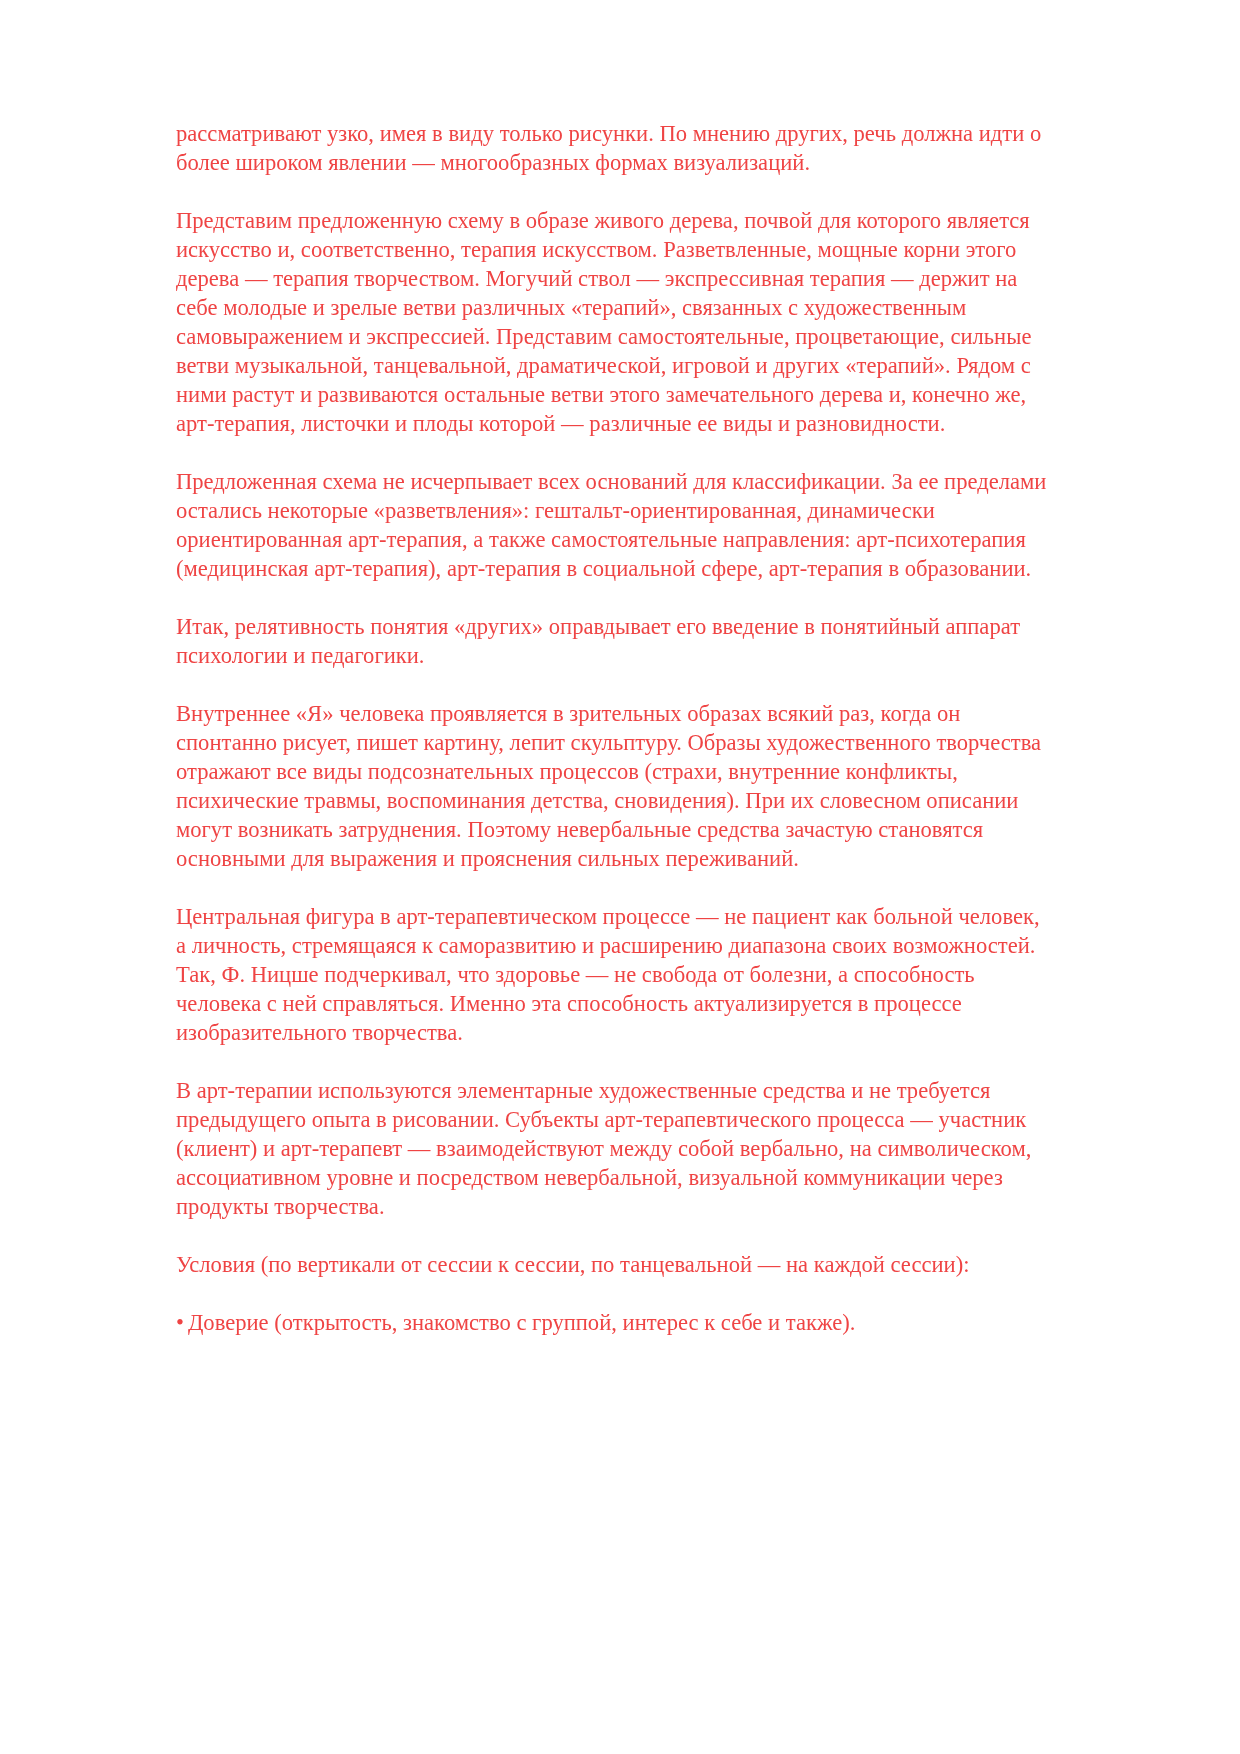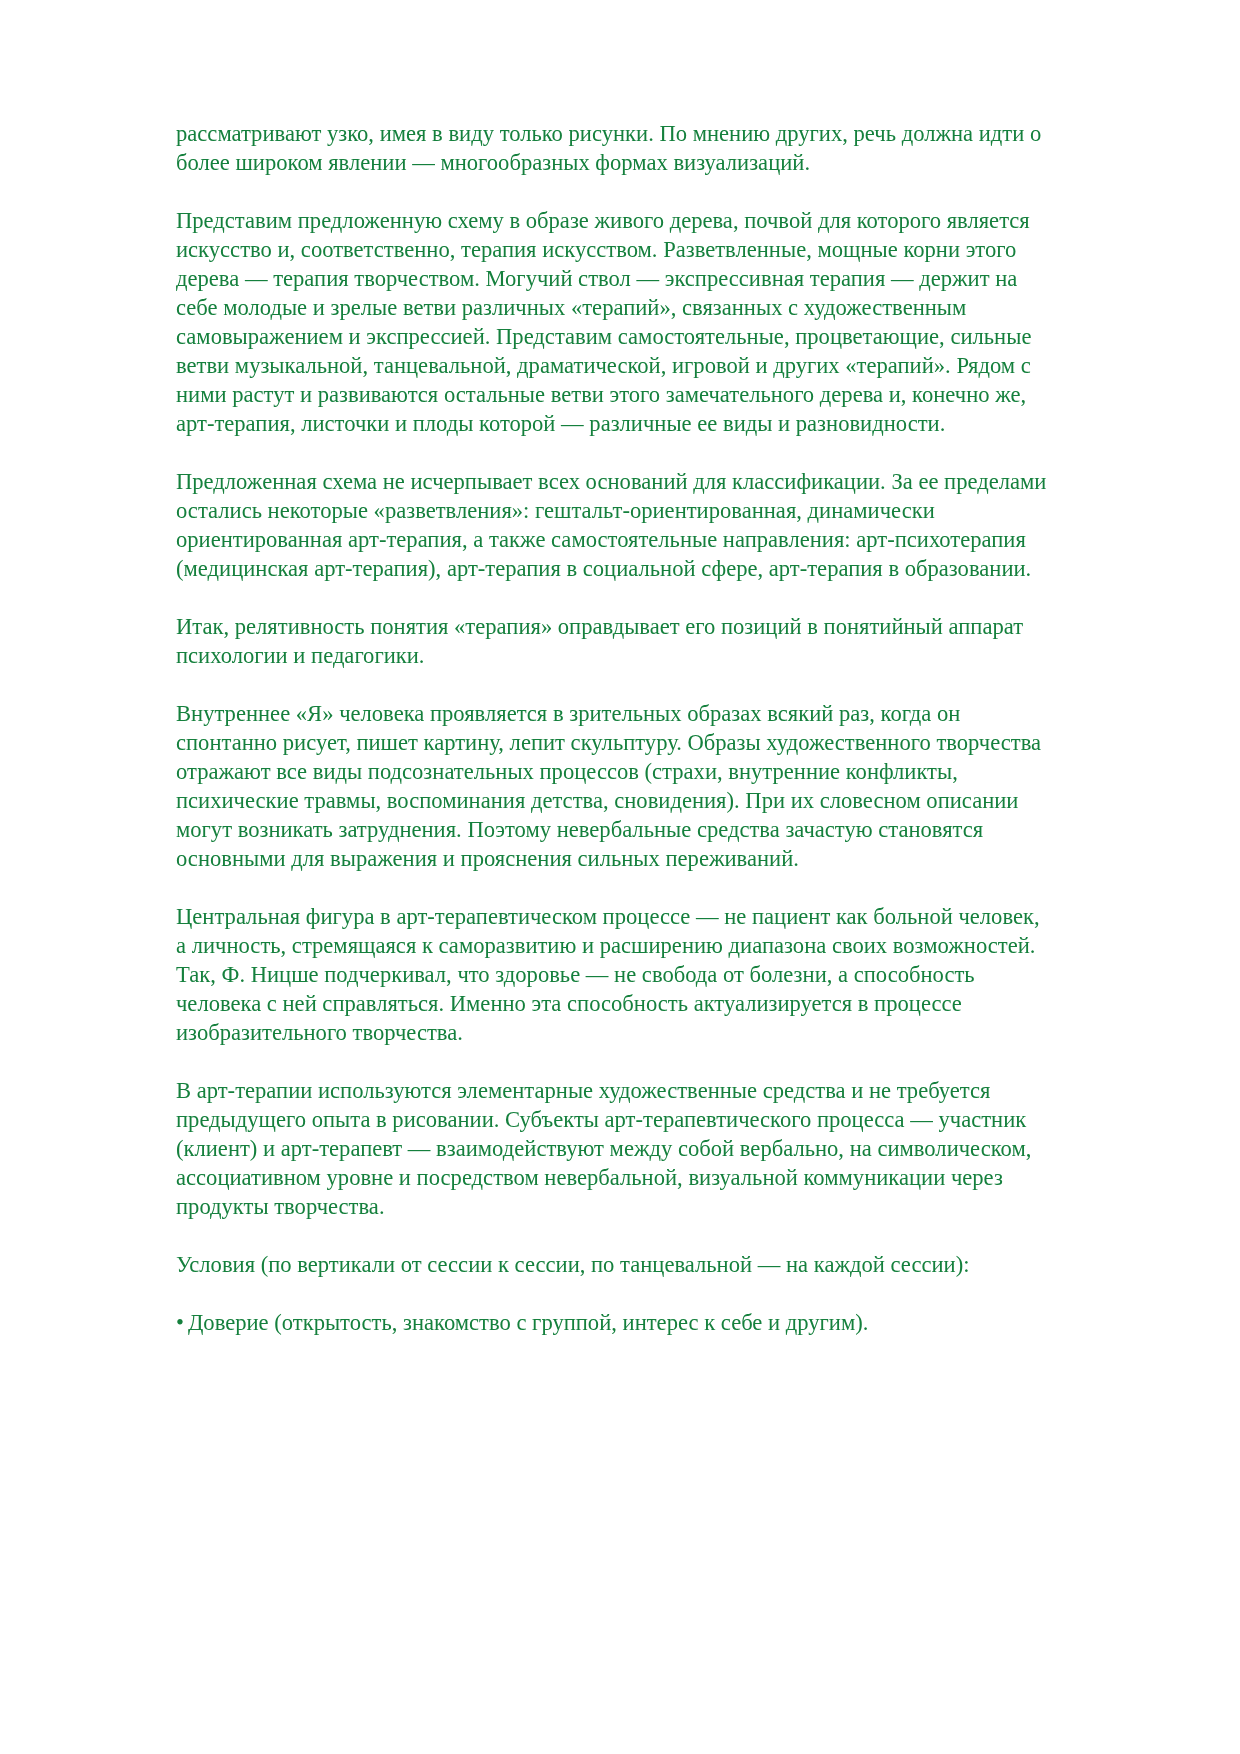--- a/index.html
+++ b/index.html
@@ -14,21 +14,21 @@
     overflow: hidden;
   }
   .page {
     position: absolute;
     left: 176px;
     top: 119px;
     width: 990px;
     font-family: "Liberation Serif", "DejaVu Serif", serif;
     font-size: 22.6px;
     line-height: 29px;
-    color: #15803d;
+    color: #ef4444;
   }
   .para {
     margin: 0 0 29px 0;
     white-space: pre-line;
   }
   .bold {
     font-weight: normal;
   }
   .bullet {
     margin-right: 4px;
@@ -45,35 +45,35 @@
 дерева — терапия творчеством. Могучий ствол — экспрессивная терапия — держит на
 себе молодые и зрелые ветви различных «терапий», связанных с художественным
 самовыражением и экспрессией. Представим самостоятельные, процветающие, сильные
 ветви музыкальной, танцевальной, драматической, игровой и других «терапий». Рядом с
 ними растут и развиваются остальные ветви этого замечательного дерева и, конечно же,
 арт-терапия, листочки и плоды которой — различные ее виды и разновидности.</p>
   <p class="para">Предложенная схема не исчерпывает всех оснований для классификации. За ее пределами
 остались некоторые «разветвления»: гештальт-ориентированная, динамически
 ориентированная арт-терапия, а также самостоятельные направления: арт-психотерапия
 (медицинская арт-терапия), арт-терапия в социальной сфере, арт-терапия в образовании.</p>
-  <p class="para">Итак, релятивность понятия «терапия» оправдывает его позиций в понятийный аппарат
+  <p class="para">Итак, релятивность понятия «других» оправдывает его введение в понятийный аппарат
 психологии и педагогики.</p>
   <p class="para">Внутреннее «Я» человека проявляется в зрительных образах всякий раз, когда он
 спонтанно рисует, пишет картину, лепит скульптуру. Образы художественного творчества
 отражают все виды подсознательных процессов (страхи, внутренние конфликты,
 психические травмы, воспоминания детства, сновидения). При их словесном описании
 могут возникать затруднения. Поэтому невербальные средства зачастую становятся
 основными для выражения и прояснения сильных переживаний.</p>
   <p class="para">Центральная фигура в арт-терапевтическом процессе — не пациент как больной человек,
 а личность, стремящаяся к саморазвитию и расширению диапазона своих возможностей.
 Так, Ф. Ницше подчеркивал, что здоровье — не свобода от болезни, а способность
 человека с ней справляться. Именно эта способность актуализируется в процессе
 изобразительного творчества.</p>
   <p class="para">В арт-терапии используются элементарные художественные средства и не требуется
 предыдущего опыта в рисовании. Субъекты арт-терапевтического процесса — участник
 (клиент) и арт-терапевт — взаимодействуют между собой вербально, на символическом,
 ассоциативном уровне и посредством невербальной, визуальной коммуникации через
 продукты творчества.</p>
 
   <p class="para"><span class="bold">Условия</span><span> (по вертикали от сессии к сессии, по танцевальной — на каждой сессии):</span></p>
 
-  <p class="para"><span class="bullet">•</span><span>Доверие (открытость, знакомство с группой, интерес к себе и другим).</span></p>
+  <p class="para"><span class="bullet">•</span><span>Доверие (открытость, знакомство с группой, интерес к себе и также).</span></p>
 </div>
 
 </body></html>

